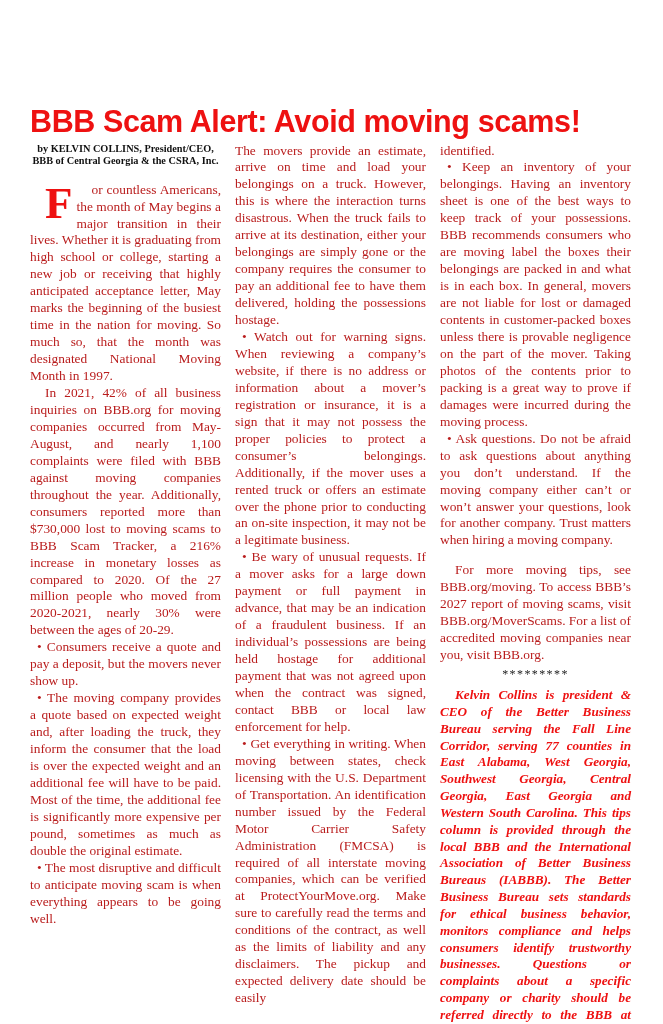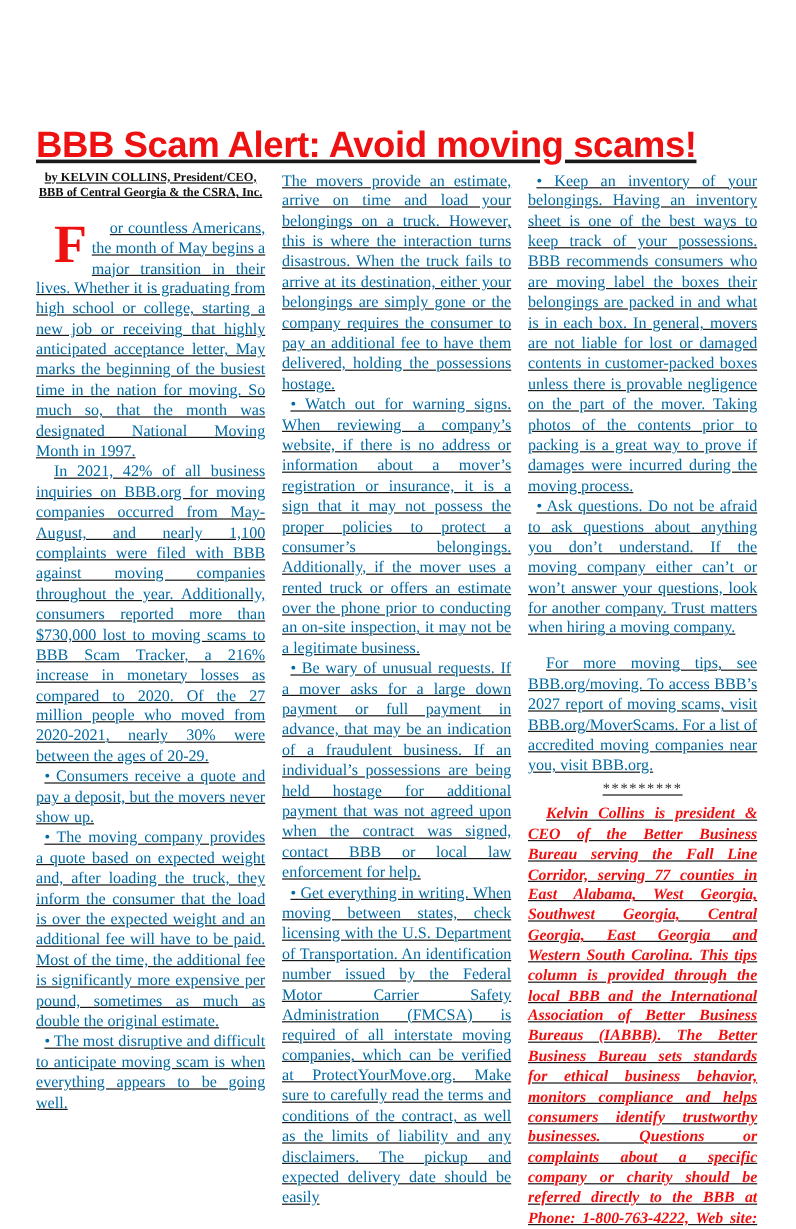--- a/index.html
+++ b/index.html
@@ -14,21 +14,20 @@
     color: #1a1a1a;
     overflow: hidden;
   }
 
   .page {
     position: relative;
     width: 585px;
     height: 1024px;
     box-sizing: border-box;
     padding: 0 30px;
-    text-decoration: underline;
   }
 
   .headline {
     font-family: "Liberation Sans", sans-serif;
     font-weight: bold;
     font-size: 30.5px;
     line-height: 1.0;
     color: #ee1111;
     letter-spacing: -0.4px;
     padding-top: 106px;
@@ -55,21 +54,21 @@
     margin: 0 0 14px 0;
     text-align: center;
   }
 
   .body-text p {
     margin: 0;
     font-size: 13.4px;
     line-height: 1.265;
     text-align: justify;
     text-justify: inter-word;
-    color: #0369a1;
+    color: #b91c1c;
     hyphens: manual;
   }
   .body-text p.indent { text-indent: 15px; }
   .body-text p.bullet { text-indent: 7px; }
   .body-text p.flush  { text-indent: 0; }
 
   
   .body-text p.has-dropcap::first-letter {
     float: left;
     color: #ee1111;
@@ -132,20 +131,21 @@
       <div class="body-text">
         <p class="flush">The movers provide an estimate, arrive on time and load your belongings on a truck. However, this is where the interaction turns disastrous. When the truck fails to arrive at its destination, either your belongings are simply gone or the company requires the consumer to pay an additional fee to have them delivered, holding the possessions hostage.</p>
         <p class="bullet">• Watch out for warning signs. When reviewing a company’s website, if there is no address or information about a mover’s registration or insurance, it is a sign that it may not possess the proper policies to protect a consumer’s belongings. Additionally, if the mover uses a rented truck or offers an estimate over the phone prior to conducting an on-site inspection, it may not be a legitimate business.</p>
         <p class="bullet">• Be wary of unusual requests. If a mover asks for a large down payment or full payment in advance, that may be an indication of a fraudulent business. If an individual’s possessions are being held hostage for additional payment that was not agreed upon when the contract was signed, contact BBB or local law enforcement for help.</p>
         <p class="bullet">• Get everything in writing. When moving between states,  check licensing  with the U.S. Department of Transportation. An identification number issued by the  Federal Motor Carrier Safety Administration (FMCSA) is required of all interstate moving companies, which can be verified at ProtectYourMove.org. Make sure to carefully read the terms and conditions of the contract, as well as the limits of liability and any disclaimers. The pickup and expected delivery date should be easily</p>
       </div>
     </div>
 
     <div class="col">
       <div class="body-text">
+        <p class="flush">identified.</p>
         <p class="bullet">• Keep an inventory of your belongings.  Having an inventory sheet is one of the best ways to keep track of your possessions. BBB recommends consumers who are moving label the boxes their belongings are packed in and what is in each box. In general, movers are not liable for lost or damaged contents in customer-packed boxes unless there is provable negligence on the part of the mover. Taking photos of the contents prior to packing is a great way to prove if damages were incurred during the moving process.</p>
         <p class="bullet">• Ask questions.  Do not be afraid to ask questions about anything you don’t understand. If the moving company either can’t or won’t answer your questions, look for another company.  Trust matters  when hiring a moving company.</p>
         <div class="spacer-para"></div>
         <p class="indent">For more moving tips, see BBB.org/moving. To access BBB’s 2027 report of moving scams, visit BBB.org/MoverScams. For a list of accredited moving companies near you, visit BBB.org.</p>
       </div>
 
       <div class="stars">*********</div>
 
       <p class="bio">Kelvin Collins is president &amp; CEO of the Better Business Bureau serving the Fall Line Corridor, serving 77 counties in East Alabama, West Georgia, Southwest Georgia, Central Georgia, East Georgia and Western South Carolina. This tips column is provided through the local BBB and the International Association of Better Business Bureaus (IABBB). The Better Business Bureau  sets standards for ethical business behavior, monitors compliance and helps consumers identify trustworthy businesses. Questions or complaints about a specific company or charity should be referred directly to the BBB at Phone: 1-800-763-4222, Web site: www.bbb.org or E-mail: info@centralgeorgia.bbb.org.</p>
     </div>

